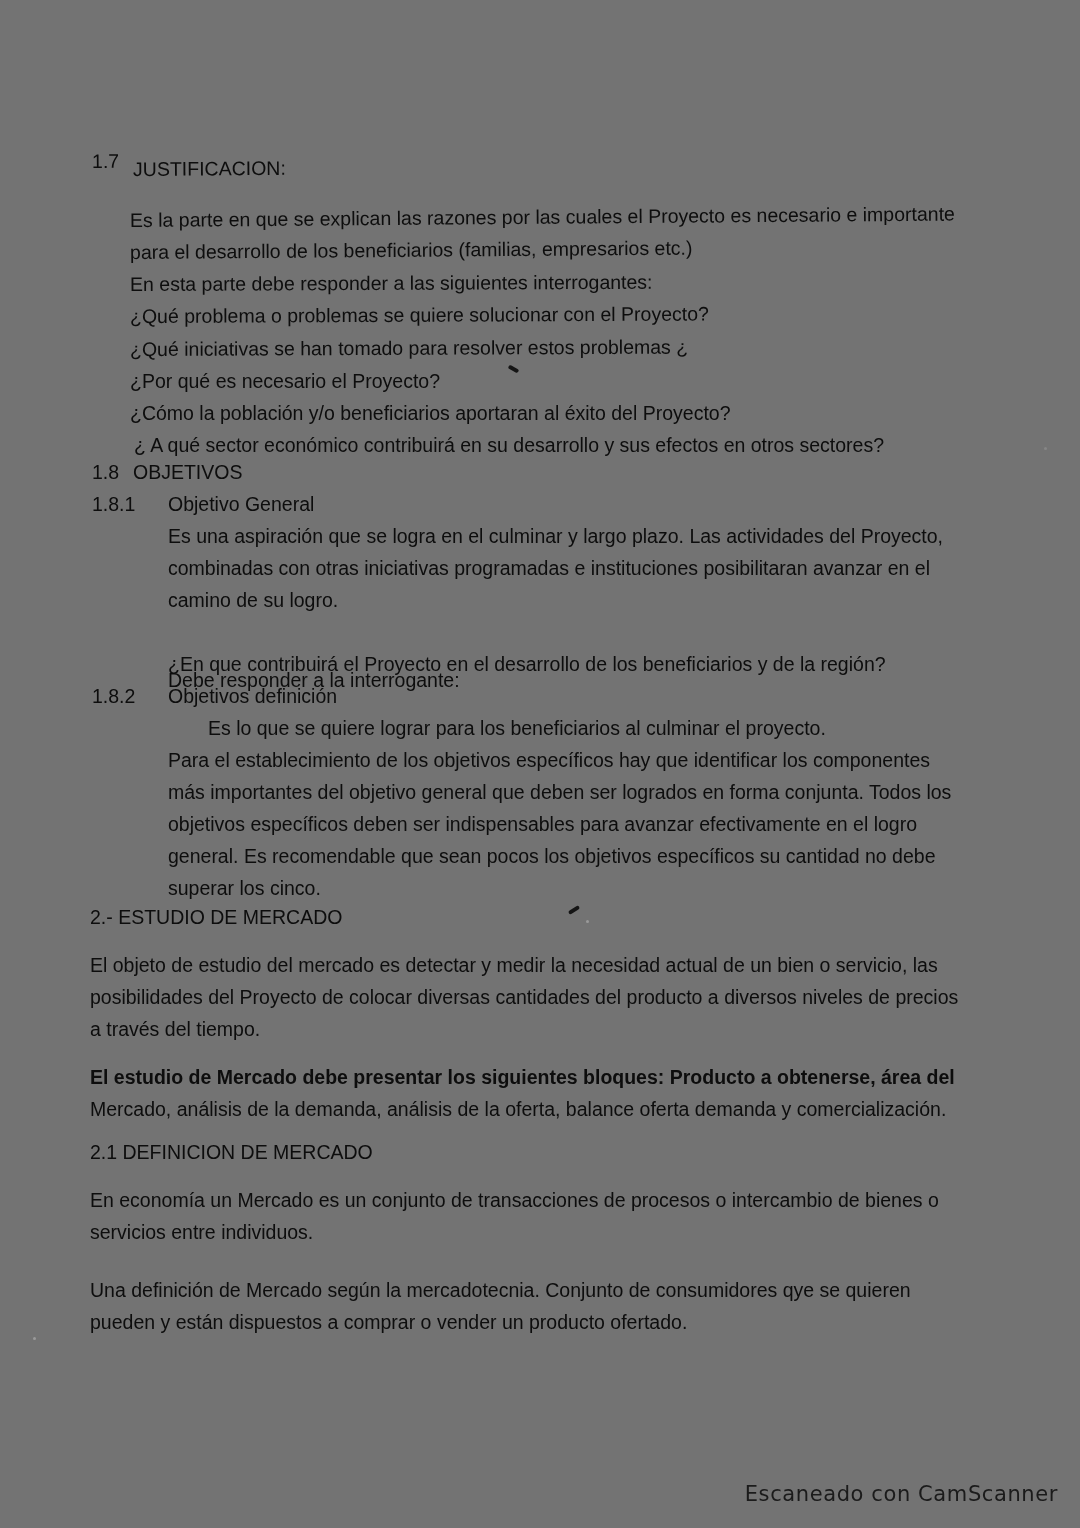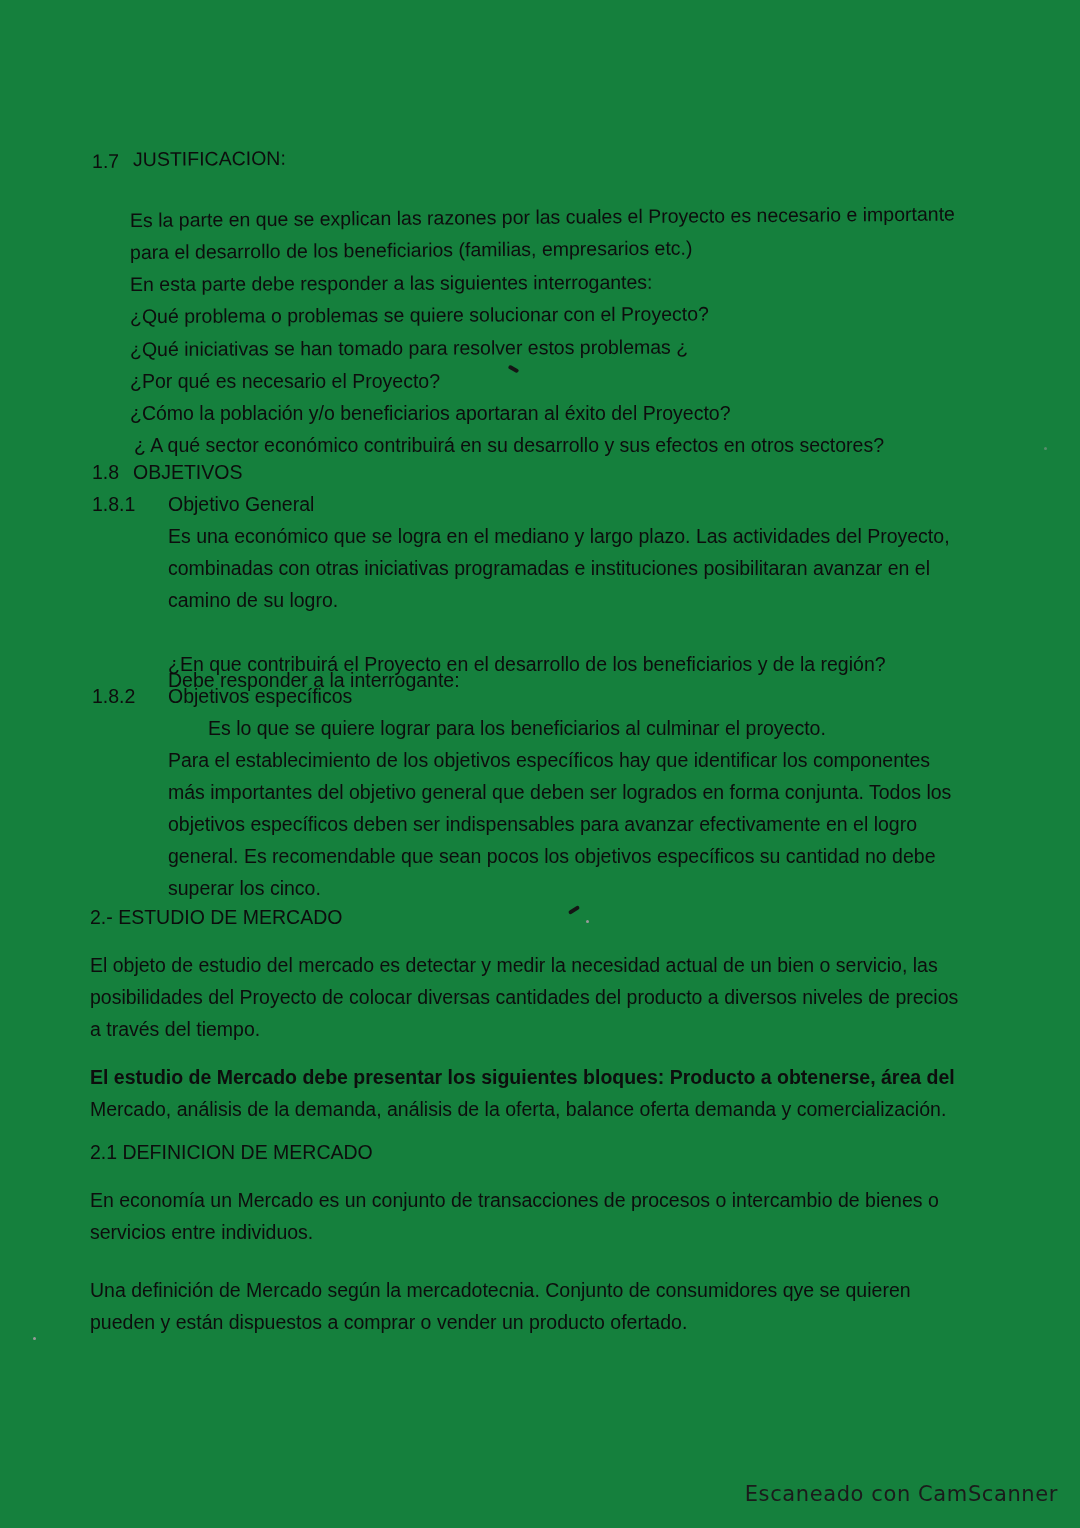--- a/index.html
+++ b/index.html
@@ -8,21 +8,21 @@
     padding: 0;
     background: #ffffff;
   }
   body {
     font-family: "Liberation Sans", sans-serif;
   }
   .page {
     position: relative;
     width: 1080px;
     height: 1528px;
-    background: #15803d;
+    background: #737373;
     overflow: hidden;
     box-sizing: border-box;
   }
   .doc {
     position: absolute;
     left: 0;
     top: 0;
     width: 1080px;
     height: 1528px;
     color: #0d0d0d;
@@ -98,47 +98,47 @@
     margin-left: 29px;
   }
 </style>
 </head>
 <body>
 
 <div class="page">
   <div class="doc">
 
     <div class="h-num skew-a" style="left:92px; top:146px;">1.7</div>
-    <div class="h-txt skew-a" style="left:133px; top:144px;">JUSTIFICACION:</div>
+    <div class="h-txt skew-a" style="left:133px; top:154px;">JUSTIFICACION:</div>
 
     <div class="line skew-a" style="left:130px; top:205px;">Es la parte en que se explican las razones por las cuales el Proyecto es necesario e importante</div>
     <div class="line skew-a" style="left:130px; top:237px;">para el desarrollo de los beneficiarios (familias, empresarios etc.)</div>
     <div class="line skew-b" style="left:130px; top:269px;">En esta parte debe responder a las siguientes interrogantes:</div>
     <div class="line skew-b" style="left:130px; top:301px;">¿Qué problema o problemas se quiere solucionar con el Proyecto?</div>
     <div class="line skew-b" style="left:130px; top:334px;">¿Qué iniciativas se han tomado para resolver estos problemas ¿</div>
     <div class="line" style="left:130px; top:366px;">¿Por qué es necesario el Proyecto?</div>
     <div class="line" style="left:130px; top:398px;">¿Cómo la población y/o beneficiarios aportaran al éxito del Proyecto?</div>
     <div class="line" style="left:134px; top:430px;">¿ A qué sector económico contribuirá en su desarrollo y sus efectos en otros sectores?</div>
 
     <span class="tick" style="left:508px; top:367px;"></span>
 
     <div class="h-num" style="left:92px; top:457px;">1.8</div>
     <div class="h-txt" style="left:133px; top:457px;">OBJETIVOS</div>
 
     <div class="h-num" style="left:92px; top:489px;">1.8.1</div>
     <div class="h-txt" style="left:168px; top:489px;">Objetivo General</div>
 
-    <div class="line jline" style="left:168px; top:521px; width:872px;">Es una económico que se logra en el mediano y largo plazo. Las actividades del Proyecto,</div>
+    <div class="line jline" style="left:168px; top:521px; width:872px;">Es una aspiración que se logra en el culminar y largo plazo. Las actividades del Proyecto,</div>
     <div class="line jline" style="left:168px; top:553px; width:872px;">combinadas con otras iniciativas programadas e instituciones posibilitaran avanzar en el</div>
     <div class="line" style="left:168px; top:585px;">camino de su logro.</div>
     <div class="line" style="left:168px; top:617px;margin-top:48px;">Debe responder a la interrogante:</div>
     <div class="line" style="left:168px; top:649px;">¿En que contribuirá el Proyecto en el desarrollo de los beneficiarios y de la región?</div>
 
     <div class="h-num" style="left:92px; top:681px;text-align:center;">1.8.2</div>
-    <div class="h-txt" style="left:168px; top:681px;">Objetivos específicos</div>
+    <div class="h-txt" style="left:168px; top:681px;">Objetivos definición</div>
 
     <div class="line" style="left:168px; top:713px;margin-left:40px;">Es lo que se quiere lograr para los beneficiarios al culminar el proyecto.</div>
     <div class="line jline" style="left:168px; top:745px; width:872px;">Para el establecimiento de los objetivos específicos hay que identificar los componentes</div>
     <div class="line jline" style="left:168px; top:777px; width:872px;">más importantes del objetivo general que deben ser logrados en forma conjunta. Todos los</div>
     <div class="line jline" style="left:168px; top:809px; width:872px;">objetivos específicos deben ser indispensables para avanzar efectivamente en el logro</div>
     <div class="line jline" style="left:168px; top:841px; width:872px;">general. Es recomendable que sean pocos los objetivos específicos su cantidad no debe</div>
     <div class="line" style="left:168px; top:873px;">superar los cinco.</div>
 
     <div class="h-txt" style="left:90px; top:902px;">2.- ESTUDIO DE MERCADO</div>
 

